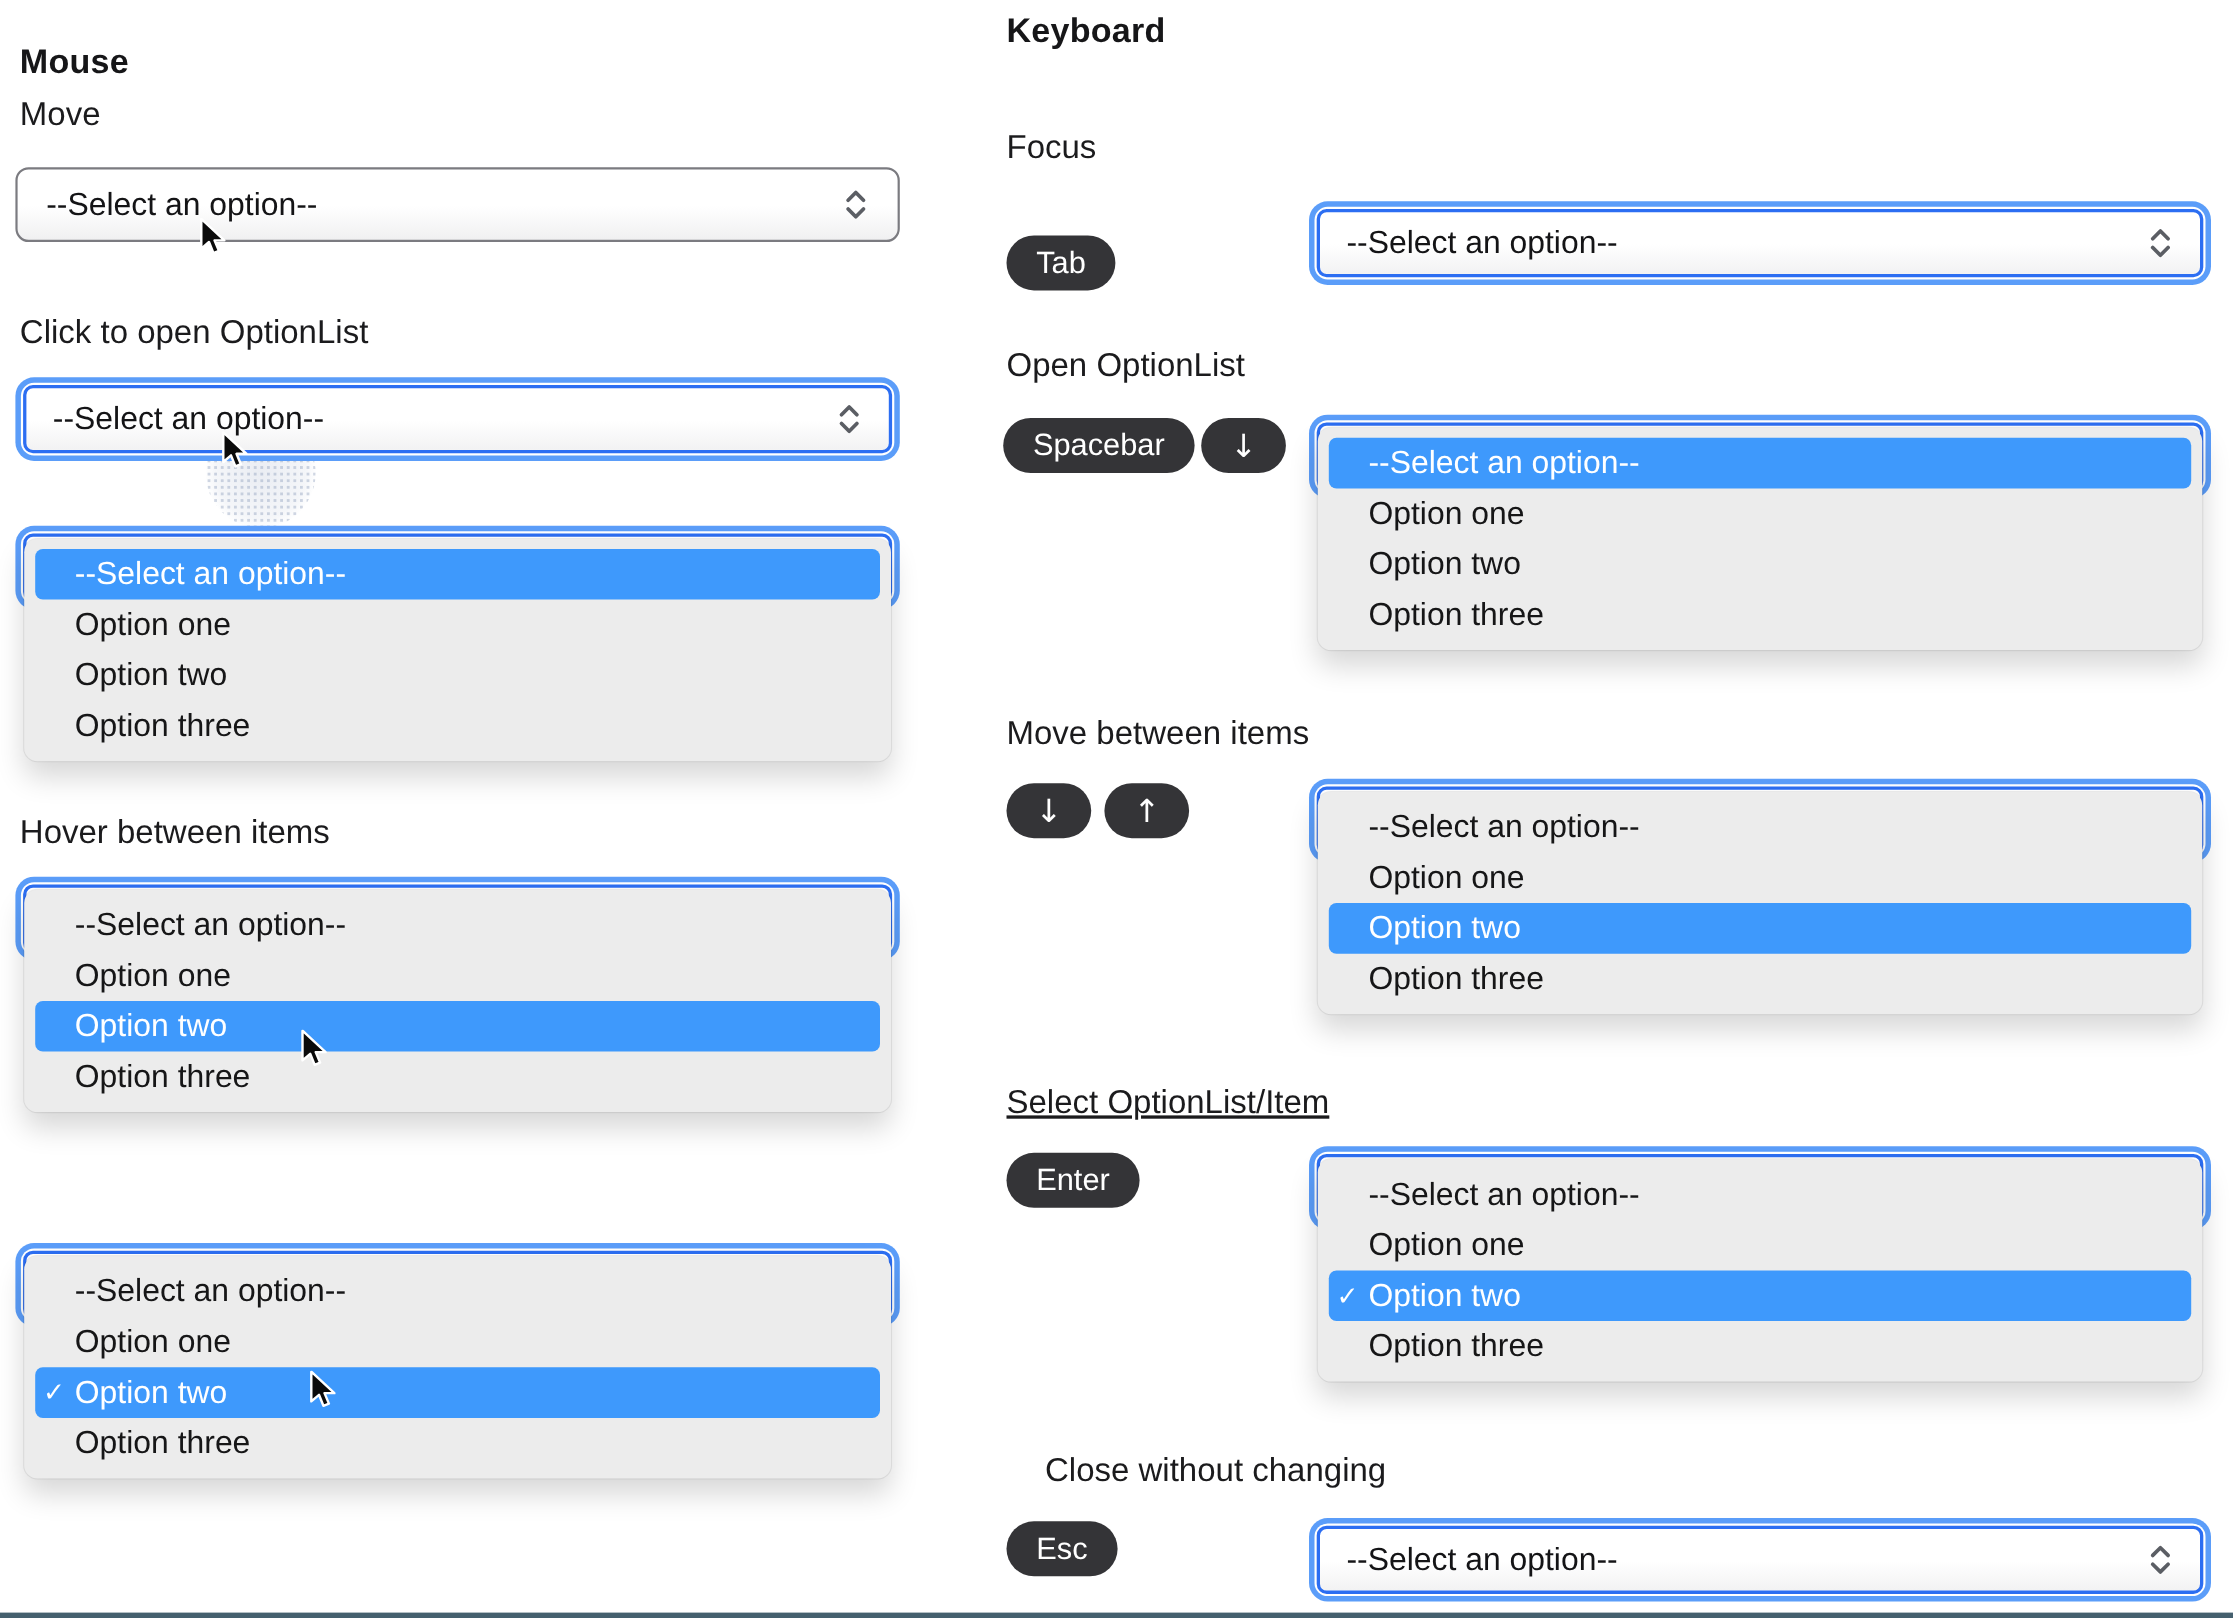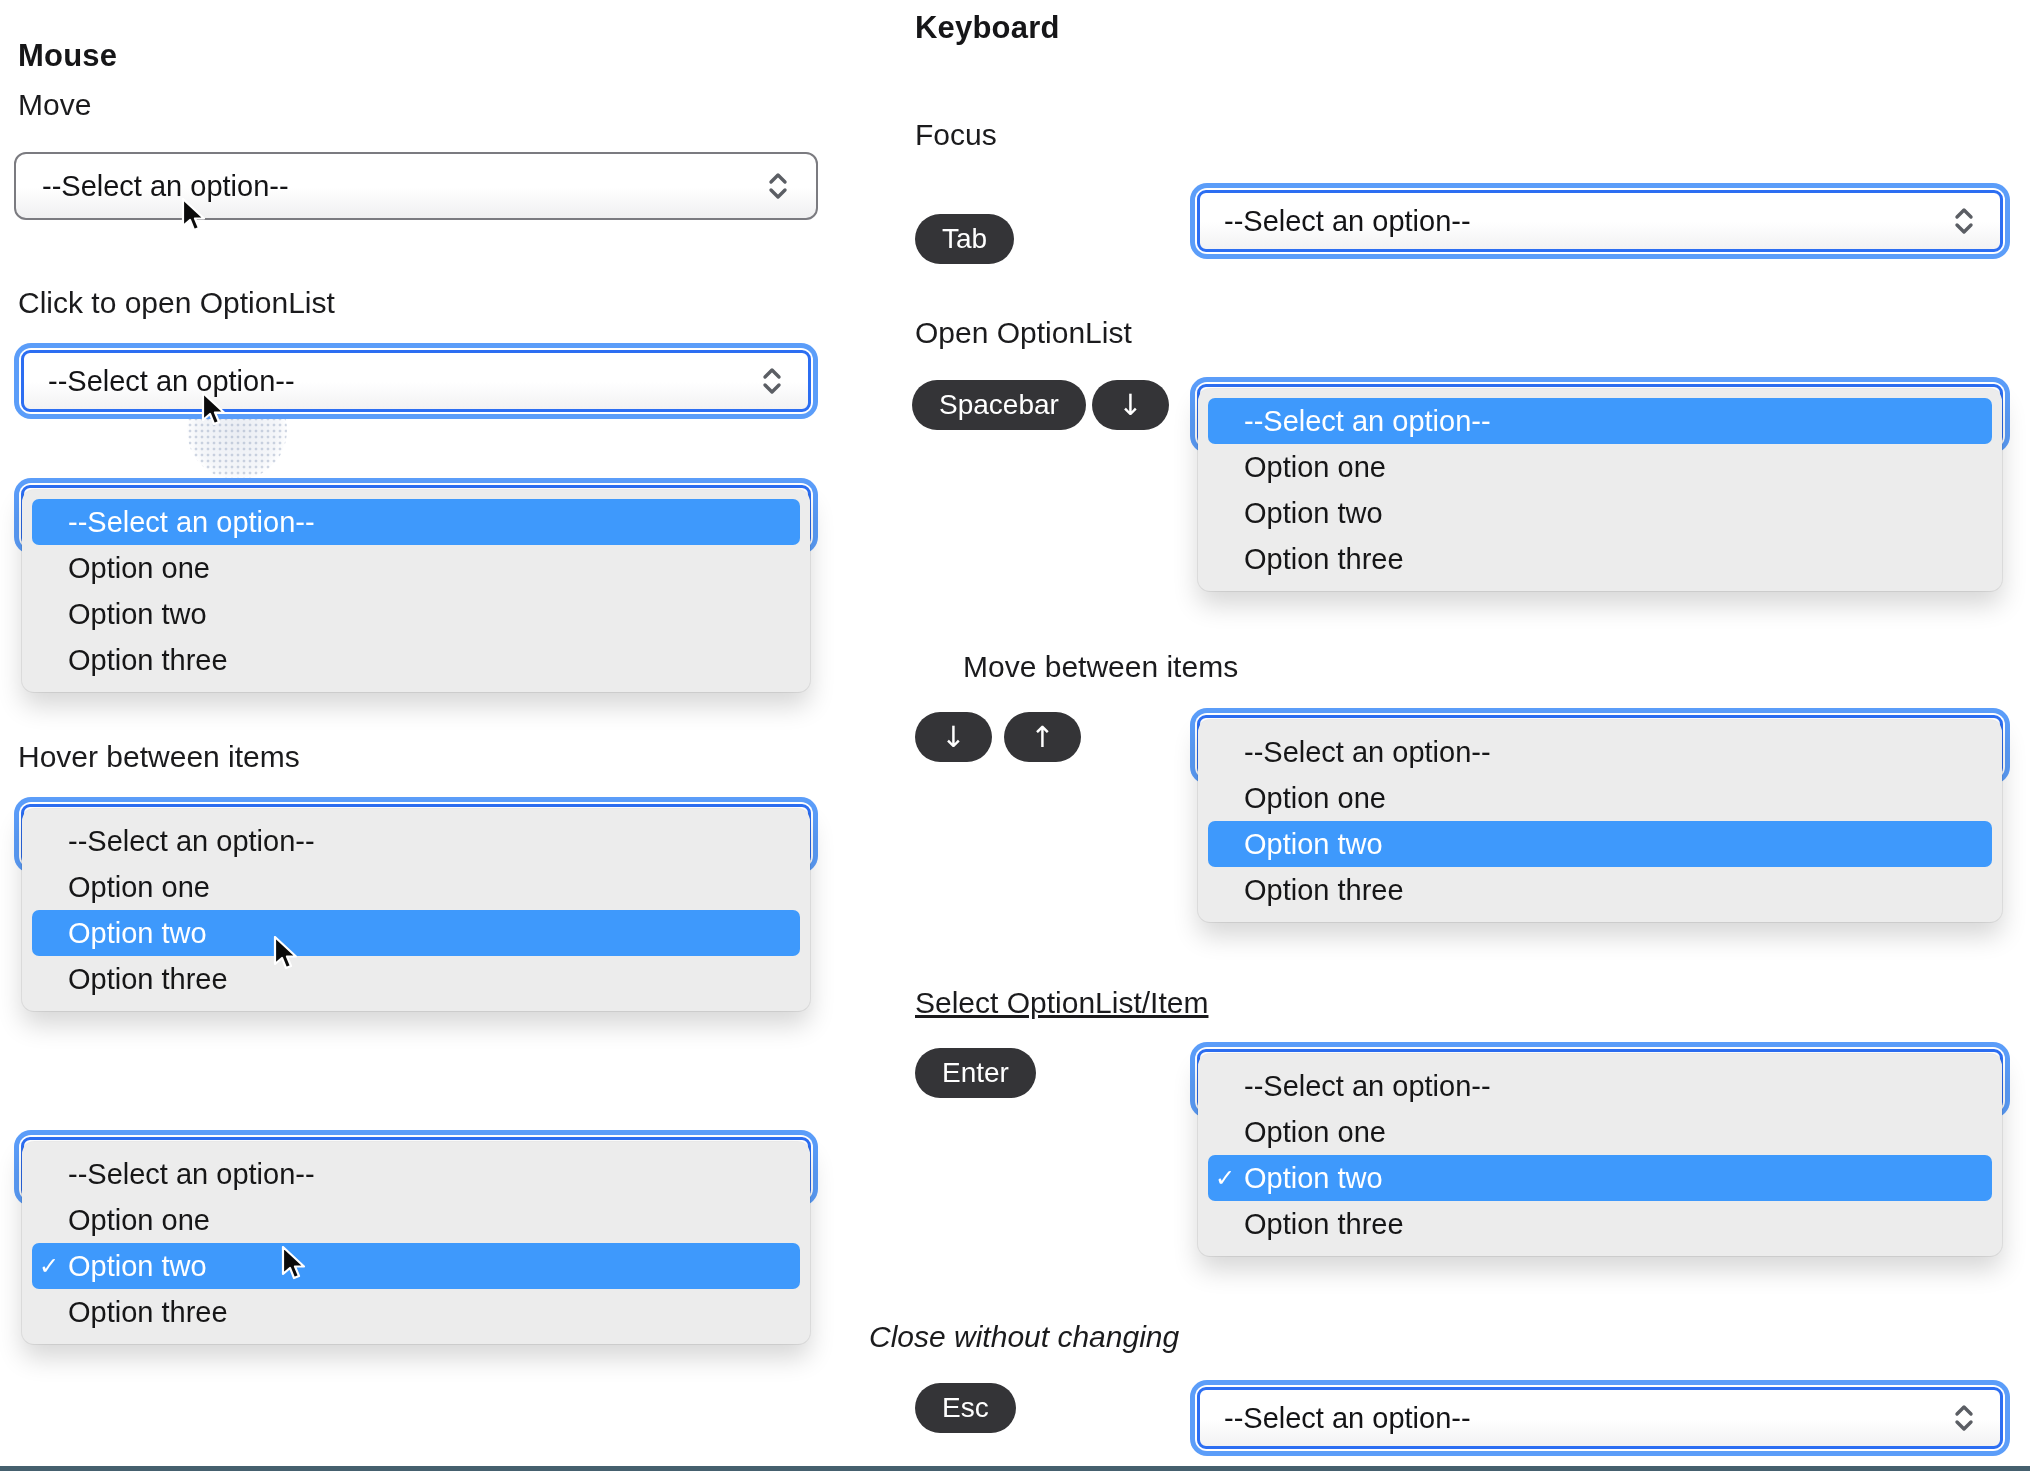--- a/index.html
+++ b/index.html
@@ -168,21 +168,21 @@
         </div>
       </div>
     <div class="panel">
       <div class="item hl"><span>--Select an option--</span></div>
       <div class="item"><span>Option one</span></div>
       <div class="item"><span>Option two</span></div>
       <div class="item"><span>Option three</span></div>
     </div>
   </div>
 
-  <div class="sec-label" style="left:915px;top:650px;margin-left:48px;">Move between items</div>
+  <div class="sec-label" style="left:915px;top:650px;">Move between items</div>
   <div class="badge arrow" style="left:915px;top:712px;">↓</div>
   <div class="badge arrow" style="left:1004px;top:712px;">↑</div>
   <div class="composite" style="left:1190px;top:708px;width:820px;">
     <div class="ring ring-bg">
         <div class="ring-in">
           <div class="fsel fsel-empty"></div>
         </div>
       </div>
     <div class="panel">
       <div class="item"><span>--Select an option--</span></div>
@@ -201,21 +201,21 @@
         </div>
       </div>
     <div class="panel">
       <div class="item"><span>--Select an option--</span></div>
       <div class="item"><span>Option one</span></div>
       <div class="item hl"><span class="check">✓</span><span>Option two</span></div>
       <div class="item"><span>Option three</span></div>
     </div>
   </div>
 
-  <div class="sec-label" style="left:869px;top:1320px;font-style:italic;">Close without changing</div>
+  <div class="sec-label" style="left:950px;top:1320px;">Close without changing</div>
   <div class="badge" style="left:915px;top:1383px;">Esc</div>
   <div class="ring" style="left:1190px;top:1380px;width:820px;">
     <div class="ring-in">
         <div class="fsel">
       <span class="sel-text">--Select an option--</span>
       <svg class="updown" width="24" height="32" viewBox="0 0 24 32">
         <path d="M5 12 L12 5 L19 12" stroke="#5b5e64" stroke-width="3.4" fill="none" stroke-linecap="round" stroke-linejoin="round"></path>
         <path d="M5 20 L12 27 L19 20" stroke="#5b5e64" stroke-width="3.4" fill="none" stroke-linecap="round" stroke-linejoin="round"></path>
       </svg>
     </div>

